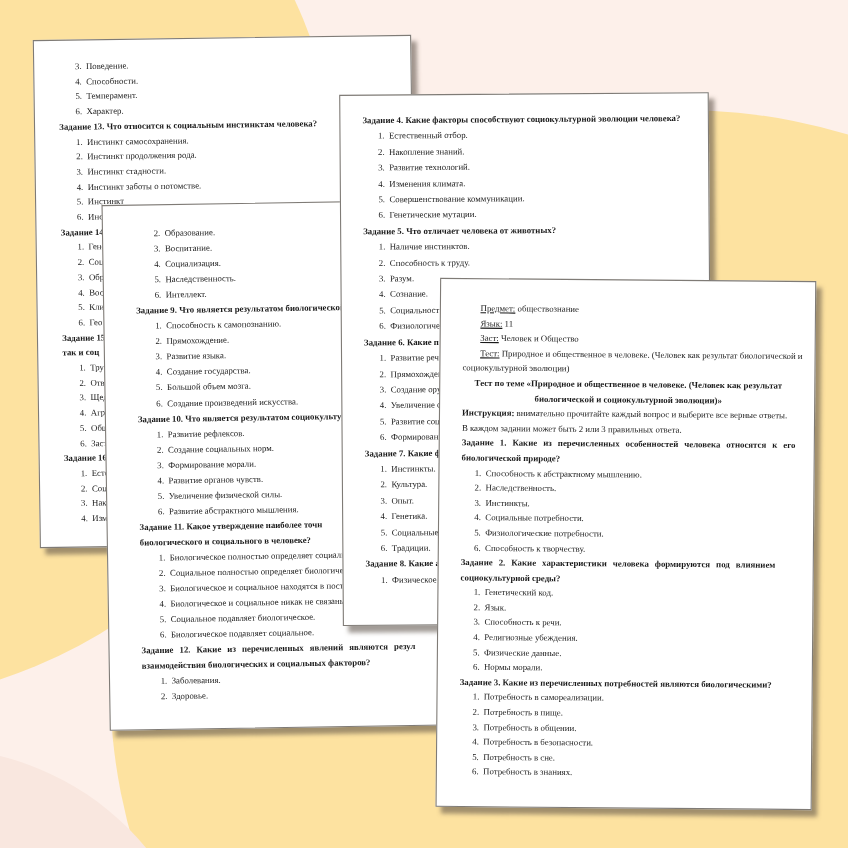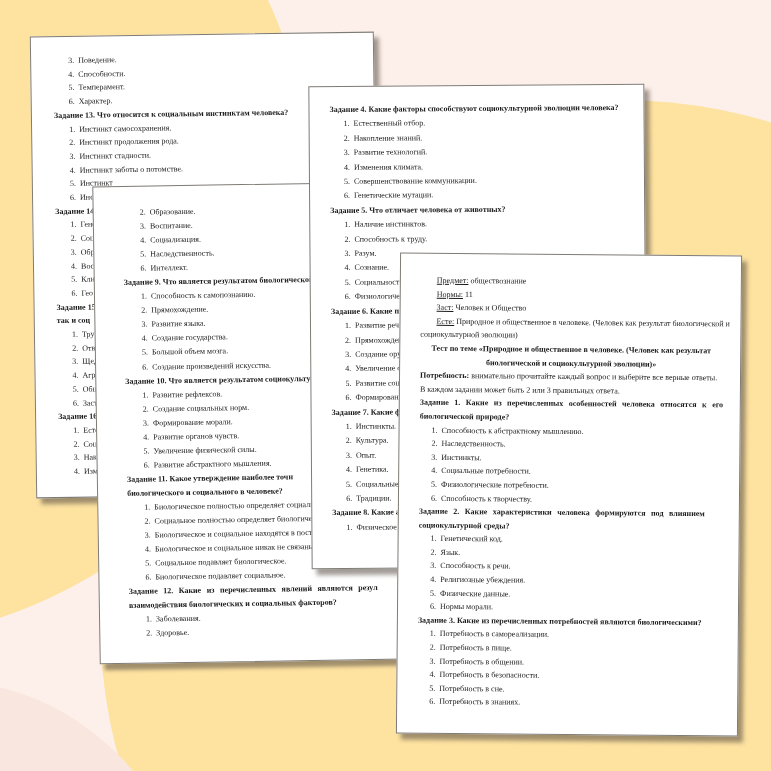--- a/index.html
+++ b/index.html
@@ -147,27 +147,27 @@
     <div class="ln t-num">2.  Культура.</div>
     <div class="ln t-num">3.  Опыт.</div>
     <div class="ln t-num">4.  Генетика.</div>
     <div class="ln t-num">5.  Социальные н</div>
     <div class="ln t-num">6.  Традиции.</div>
     <div class="ln t-h">Задание 8. Какие а</div>
     <div class="ln t-num">1.  Физическое р</div>
   </div>
 <div class="paper" id="paperD">
     <div class="ln t-p"><span class="lbl u">Предмет:</span> обществознание</div>
-    <div class="ln t-p"><span class="lbl u">Нормы:</span> 11</div>
+    <div class="ln t-p"><span class="lbl u">Язык:</span> 11</div>
     <div class="ln t-p"><span class="lbl u">Заст:</span> Человек и Общество</div>
-    <div class="ln t-p"><span class="lbl u">Есте:</span> Природное и общественное в человеке. (Человек как результат биологической и</div>
+    <div class="ln t-p"><span class="lbl u">Тест:</span> Природное и общественное в человеке. (Человек как результат биологической и</div>
     <div class="ln t-p">социокультурной эволюции)</div>
     <div class="ln t-c">Тест по теме «Природное и общественное в человеке. (Человек как результат</div>
     <div class="ln t-c">биологической и социокультурной эволюции)»</div>
-    <div class="ln t-p"><span class="lbl b">Потребность:</span> внимательно прочитайте каждый вопрос и выберите все верные ответы.</div>
+    <div class="ln t-p"><span class="lbl b">Инструкция:</span> внимательно прочитайте каждый вопрос и выберите все верные ответы.</div>
     <div class="ln t-p">В каждом задании может быть 2 или 3 правильных ответа.</div>
     <div class="ln t-h j">Задание 1. Какие из перечисленных особенностей человека относятся к его</div>
     <div class="ln t-h">биологической природе?</div>
     <div class="ln t-num">1.  Способность к абстрактному мышлению.</div>
     <div class="ln t-num">2.  Наследственность.</div>
     <div class="ln t-num">3.  Инстинкты.</div>
     <div class="ln t-num">4.  Социальные потребности.</div>
     <div class="ln t-num">5.  Физиологические потребности.</div>
     <div class="ln t-num">6.  Способность к творчеству.</div>
     <div class="ln t-h j">Задание 2. Какие характеристики человека формируются под влиянием</div>

